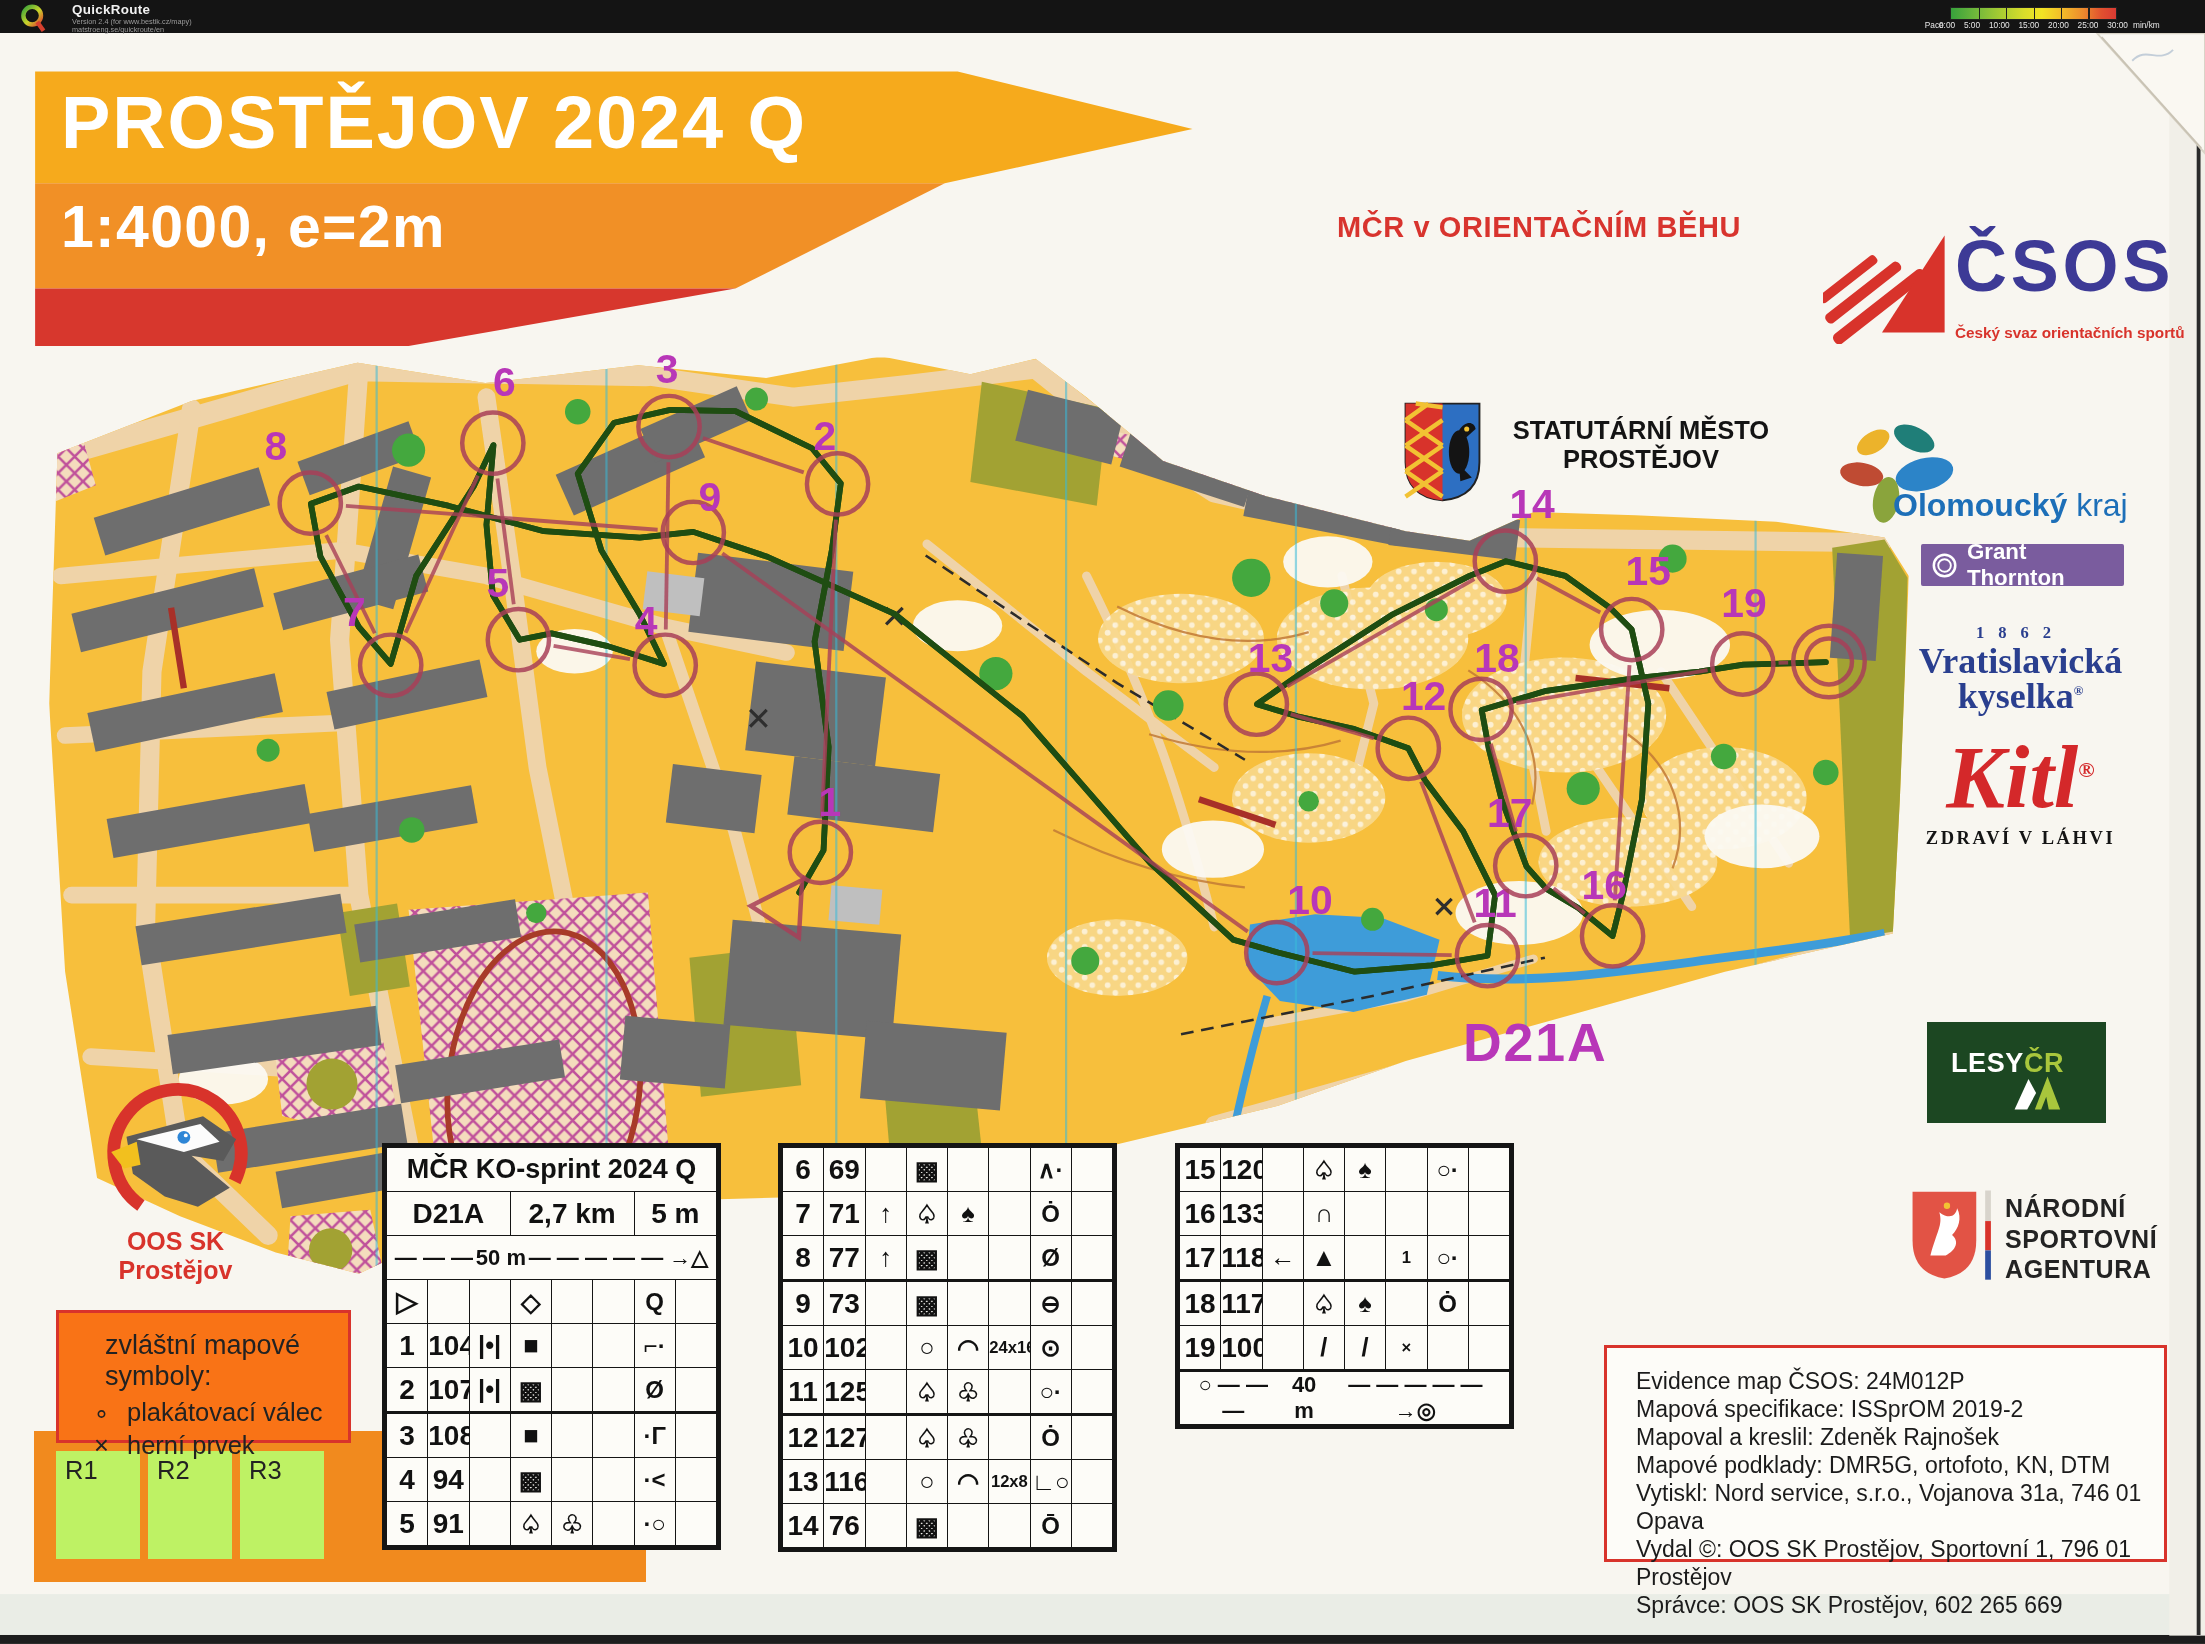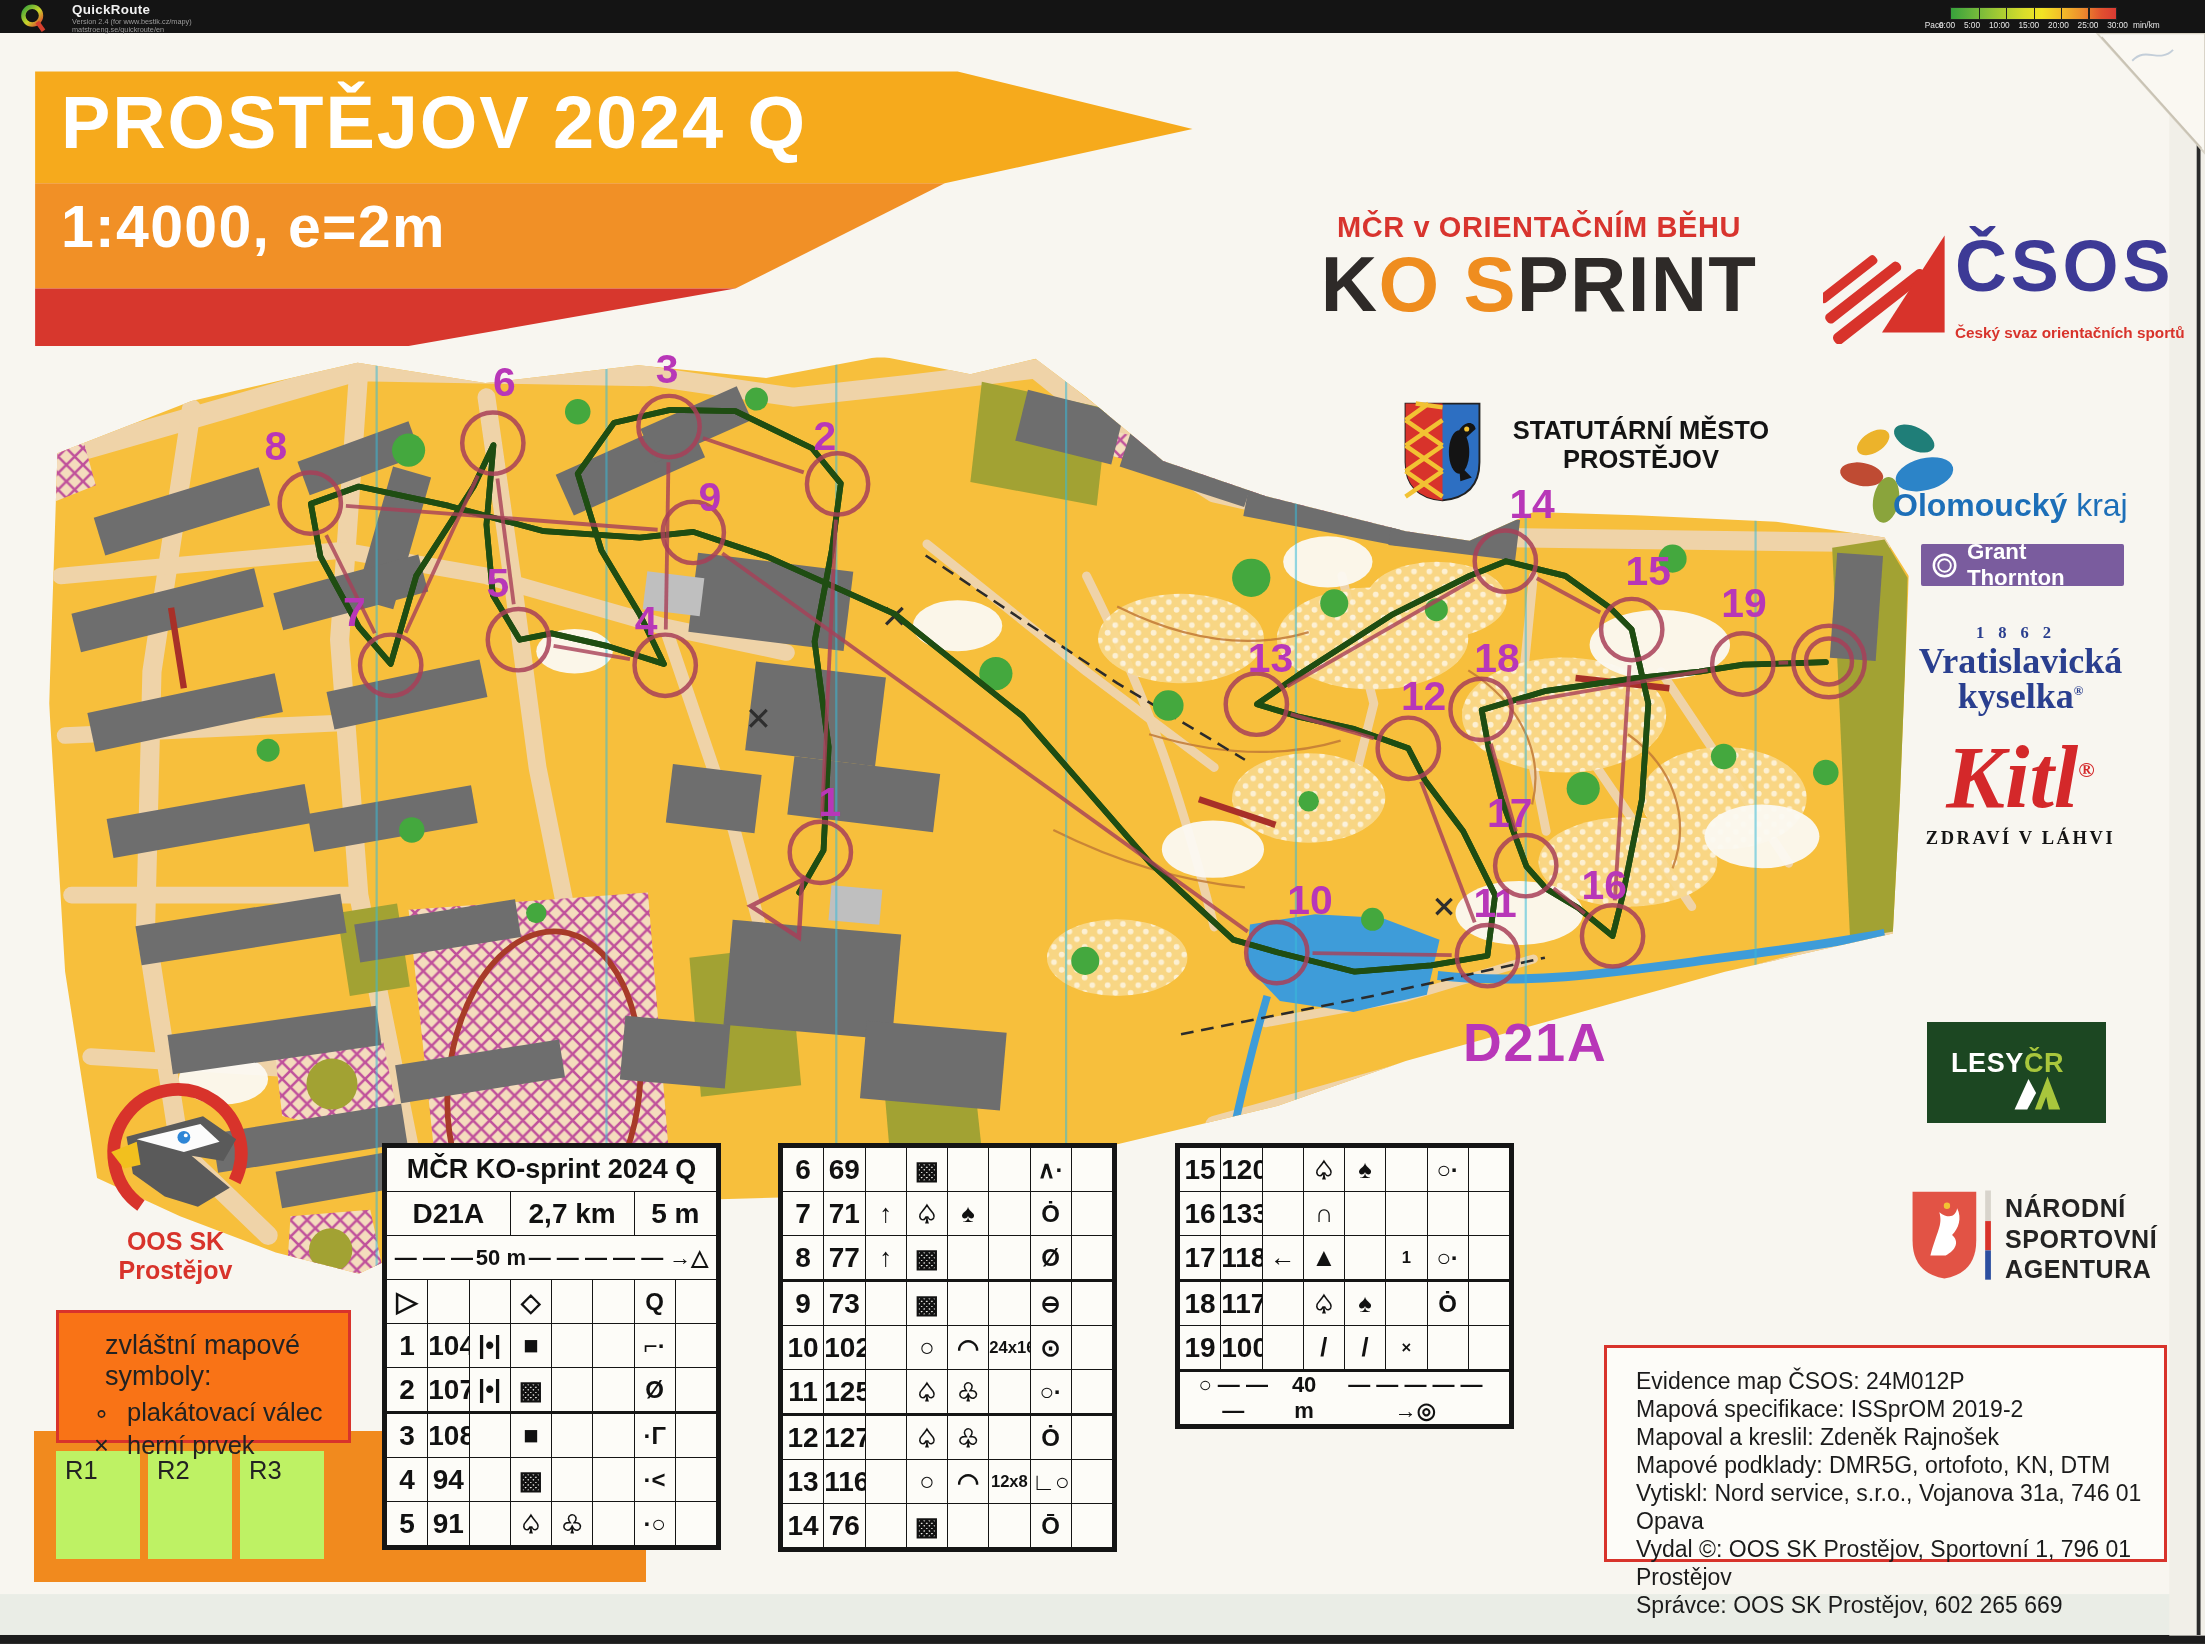--- a/index.html
+++ b/index.html
@@ -397,21 +397,20 @@
       </div>
     <span class="abs pace-unit">min/km</span>
   </div>
 </div>
 
 <div class="abs title1">PROSTĚJOV 2024 Q</div>
 <div class="abs title2">1:4000, e=2m</div>
 
 <div class="abs ko-block">
   <div class="ko-head">MČR v ORIENTAČNÍM BĚHU</div>
-  <div class="ko-logo"><span class="ko-k">K</span><span class="ko-o">O</span> <span class="ko-s">S</span><span class="ko-print">PRINT</span></div>
 </div>
 
 <svg class="abs" style="left:1823px;top:229px;z-index:5" width="125" height="115" viewBox="0 0 195 180">
   <g fill="#D8332B">
     <g transform="rotate(-38 95 85)">
       <rect x="0" y="38" width="110" height="15" rx="6"></rect>
       <rect x="-12" y="68" width="145" height="17" rx="7"></rect>
       <rect x="-22" y="100" width="178" height="19" rx="8"></rect>
     </g>
     <path d="M92,162 L190,10 L190,162 Z"></path>

